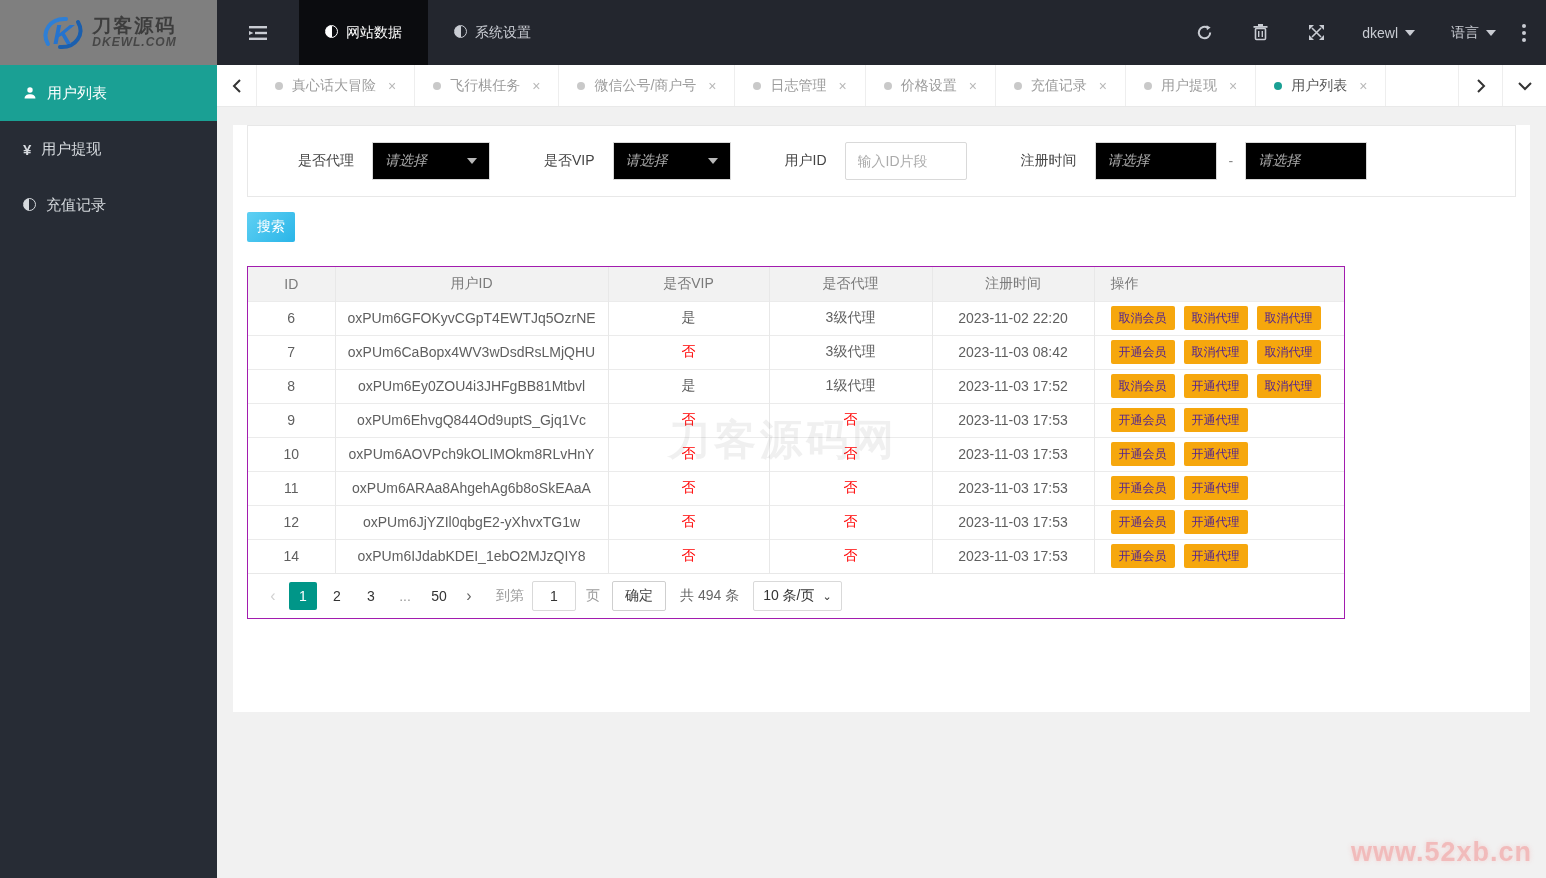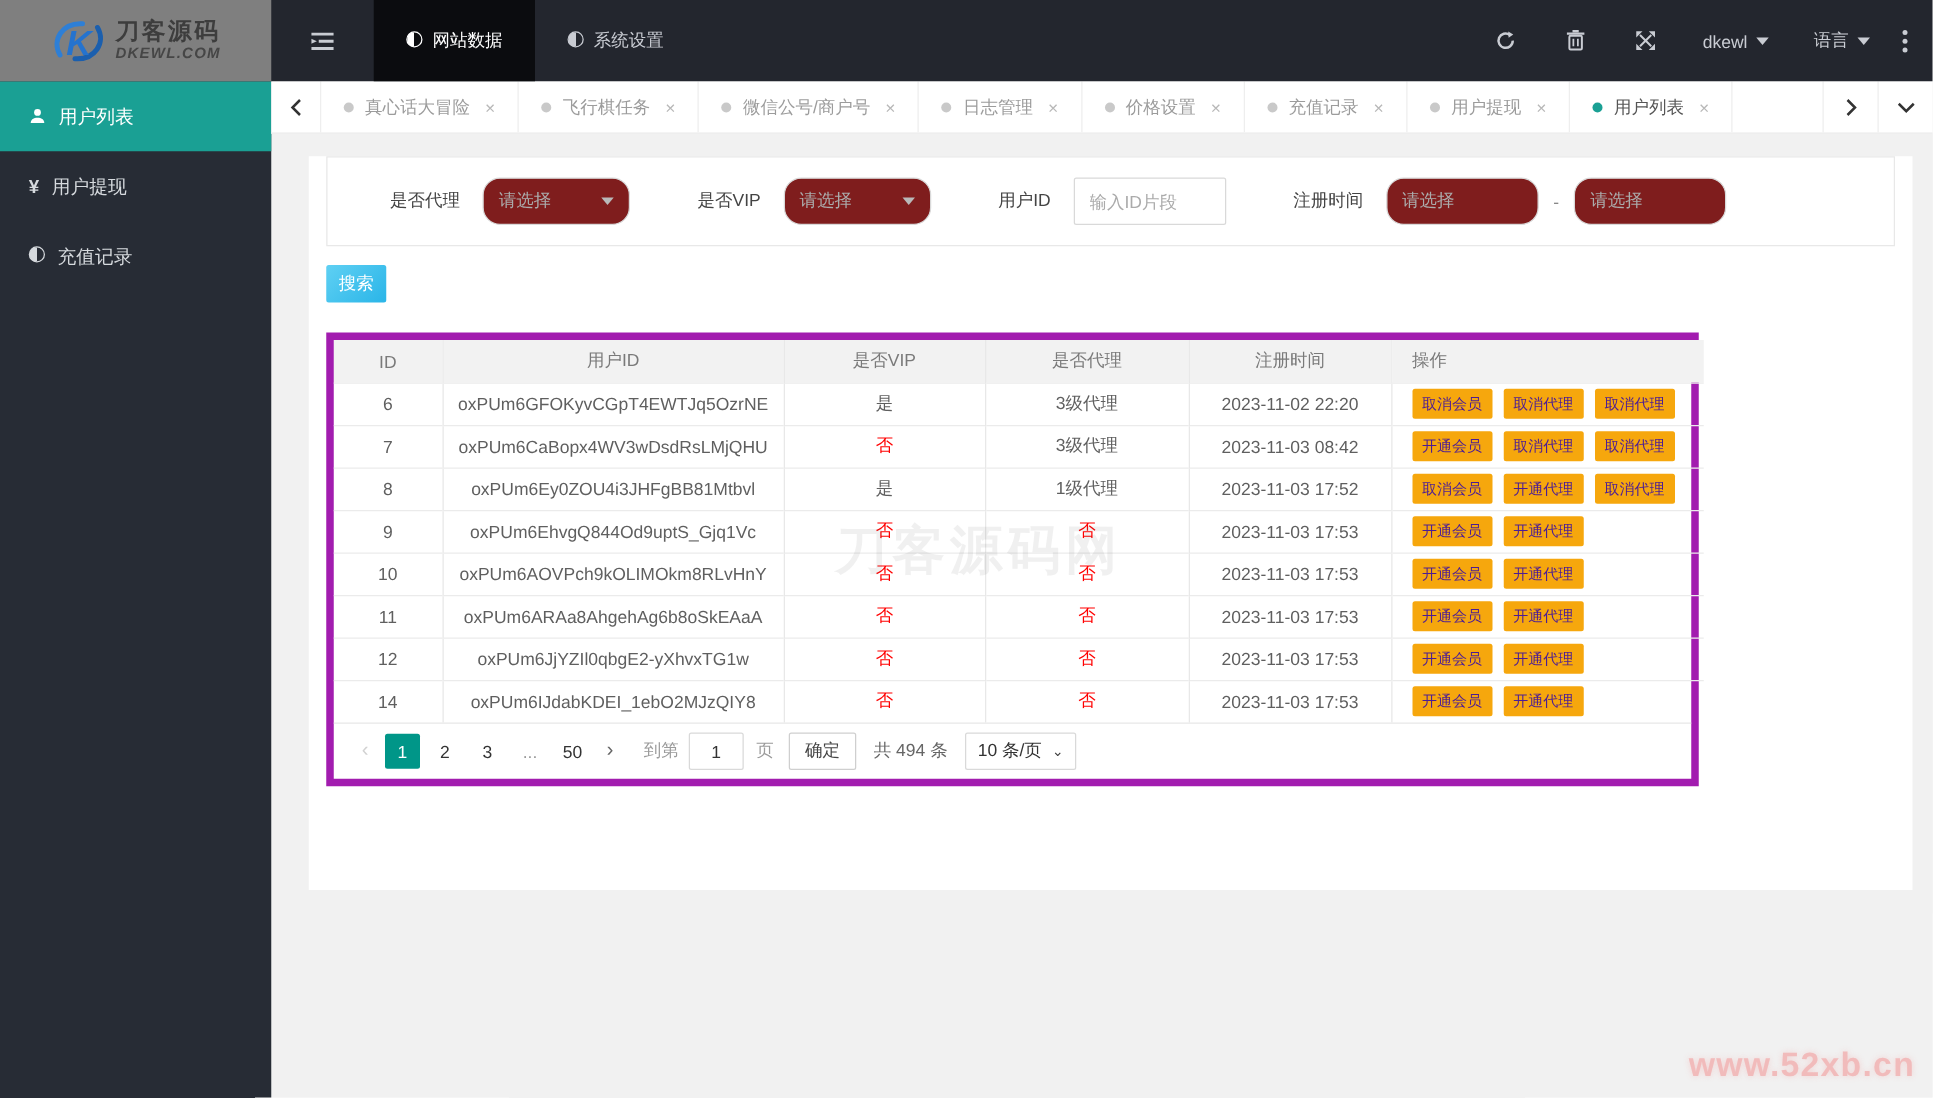--- a/index.html
+++ b/index.html
@@ -48,43 +48,43 @@
   .tab-ctrl { width:44px; display:flex; align-items:center; justify-content:center; cursor:pointer;
     border-left:1px solid #eee; flex:0 0 auto; color:#333; }
 
   
   .sidebar { position:absolute; left:0; top:65px; width:217px; height:813px; background:#272c35; z-index:10; }
   .side-item { height:56px; display:flex; align-items:center; padding-left:23px; gap:10px;
     color:#d6dade; font-size:15px; cursor:pointer; }
   .side-item.active { background:#1aa094; color:#fff; }
 
   
-  .main { position:absolute; left:217px; top:107px; width:1329px; height:624px; background:#f1f1f1;padding-left:14px; }
+  .main { position:absolute; left:217px; top:107px; width:1329px; height:624px; background:#f1f1f1; }
   .panel { margin:18px 16px 0; height:587px; background:#fff; position:relative; }
 
   .filterbox { margin:12px 14px 0; height:72px; border:1px solid #e8e8e8;
     display:flex; align-items:center; padding-left:50px; }
   .fgroup { display:flex; align-items:center; }
   .flabel { font-size:14px; color:#444; margin-right:18px; }
-  .fselect { width:118px; height:38px; border:1px solid #d9d9d9; border-radius:14px; background:#7f1d1d;
+  .fselect { width:118px; height:38px; border:1px solid #d9d9d9; border-radius:0; background:#000000;
     display:flex; align-items:center; justify-content:space-between; padding:0 12px;
-    font-size:14px; color:#ababab; cursor:pointer; }
+    font-size:14px; color:#ababab; cursor:pointer;font-style:italic; }
   .fselect .sel-caret { width:0; height:0; border-left:5px solid transparent; border-right:5px solid transparent;
     border-top:6px solid #b9b9b9; }
   .finput { width:122px; height:38px; border:1px solid #d9d9d9; border-radius:2px; padding:0 12px;
     font-size:14px; color:#555; font-family:inherit; }
   .finput::placeholder { color:#ababab; }
   .fgap { width:54px; }
   .range-dash { color:#888; margin:0 12px; font-size:14px; }
 
   .search-btn { margin:15px 0 0 14px; width:48px; height:30px; border:none; border-radius:2px;
     background:linear-gradient(135deg,#5fd0f3,#2ab5e8); color:#fff; font-size:14px; cursor:pointer;
     font-family:inherit; }
 
-  .table-box { margin:24px 14px 0; width:1098px; border:6px solid #a21caf; position:relative; }
+  .table-box { margin:24px 14px 0; width:1098px; border:1px solid #a21caf; position:relative; }
   table { border-collapse:collapse; table-layout:fixed; width:1096px; }
   th, td { height:34px; font-size:14px; text-align:center; border-right:1px solid #e8e8e8;
     overflow:hidden; white-space:nowrap; }
   th:last-child, td:last-child { border-right:none; }
   thead th { background:#f2f2f2; color:#7a7a7a; font-weight:normal; }
   tbody td { color:#5f5f5f; border-top:1px solid #ebebeb; }
   th.col-act, td.col-act { text-align:left; padding-left:16px; }
   td.neg { color:#ff0000; }
   .act-btn { background:#f6a70d; color:#4c1d95; border:none; border-radius:2px; font-size:12px;
     height:24px; padding:0 8px; margin-right:9px; cursor:pointer; font-family:inherit; }

